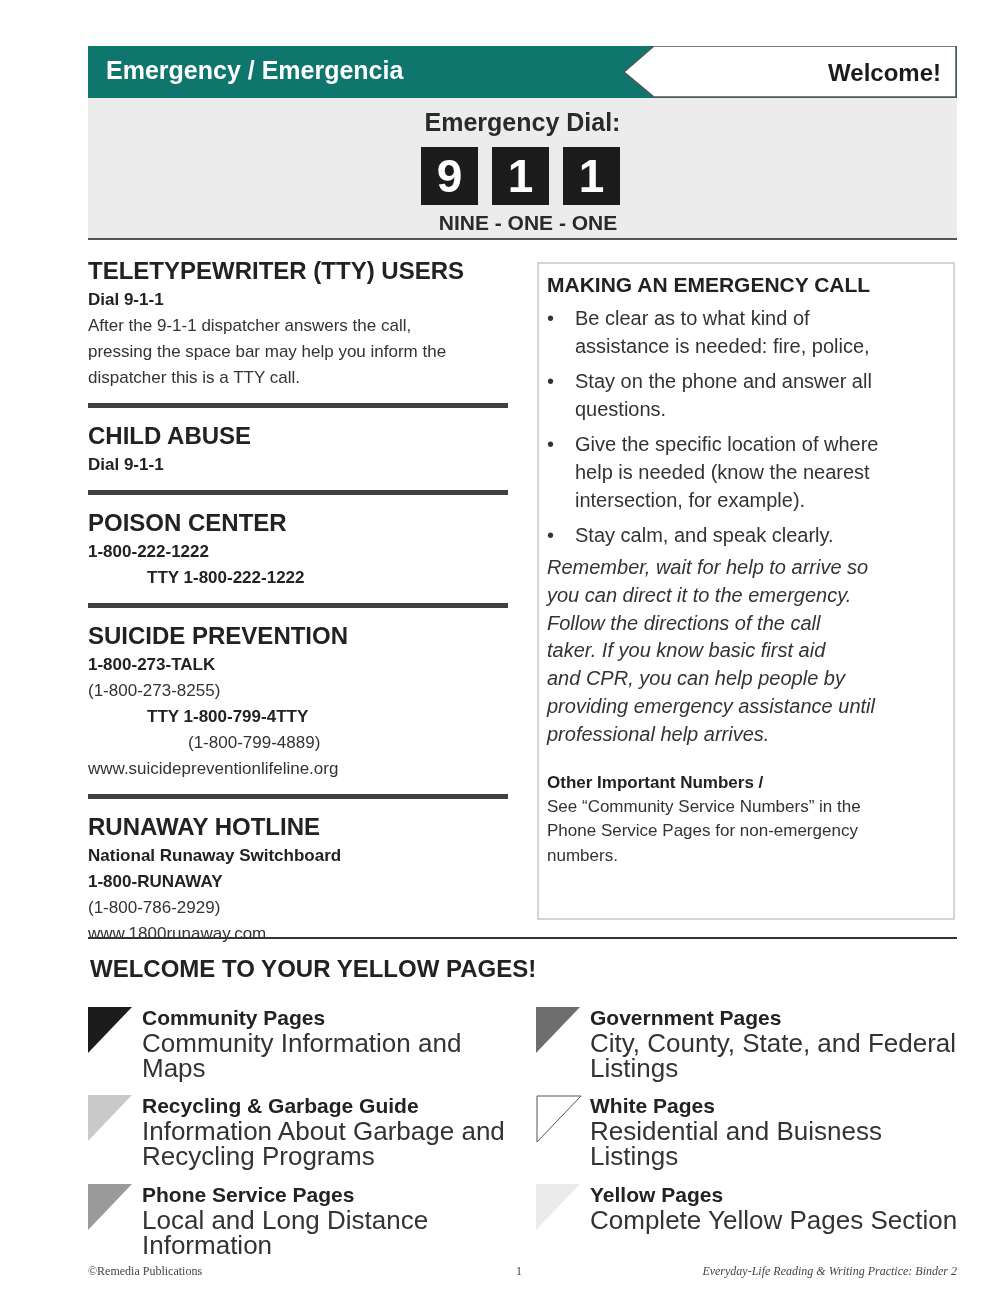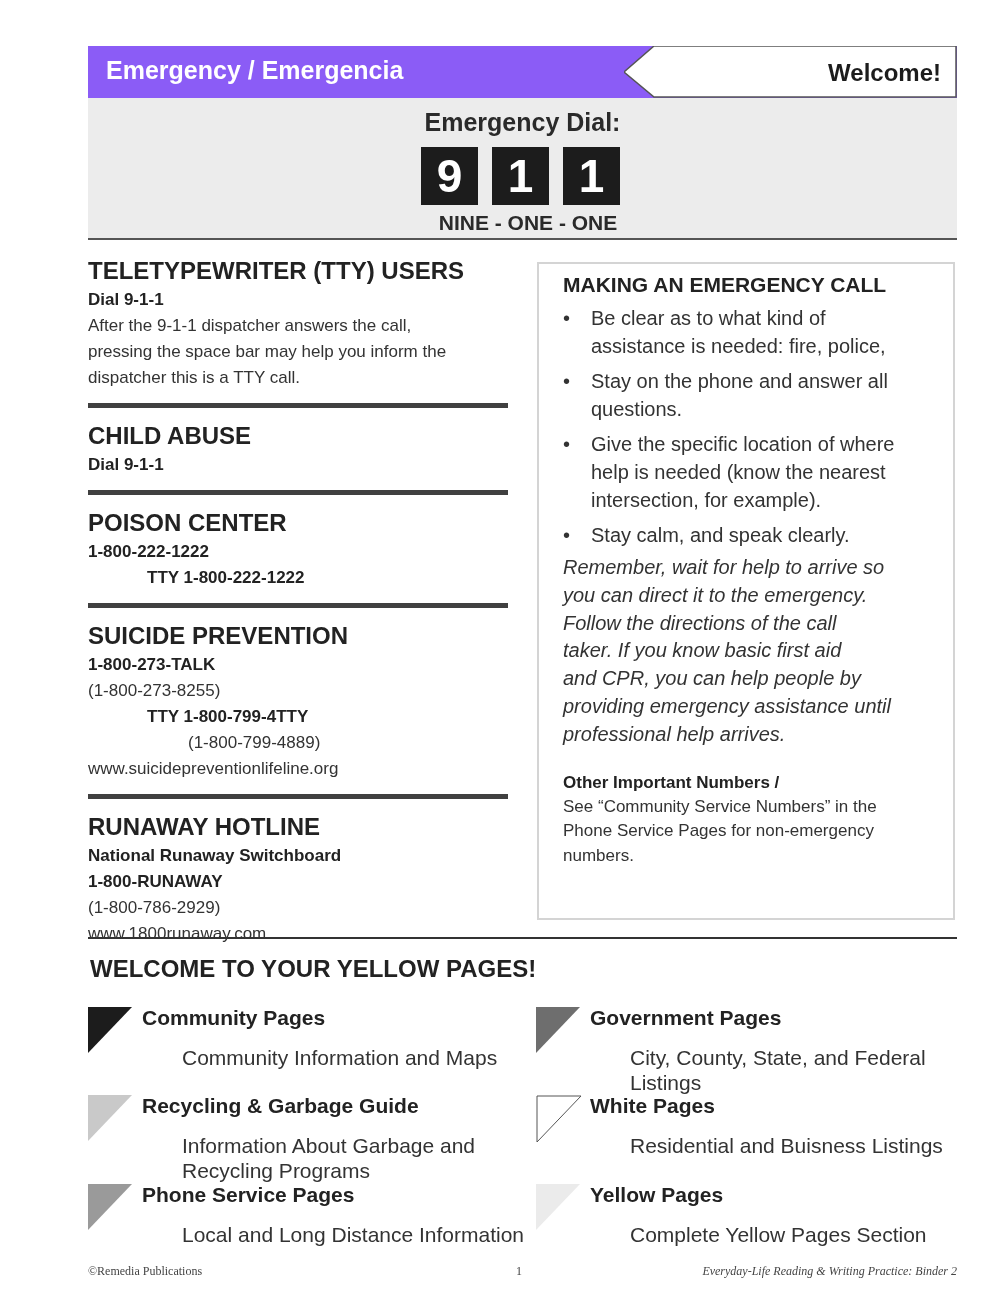--- a/index.html
+++ b/index.html
@@ -1,20 +1,20 @@
 <!DOCTYPE html>
 <html><head>
 <meta charset="utf-8">
 <style>
   * { box-sizing: border-box; margin: 0; padding: 0; }
   html, body { width: 1000px; height: 1300px; background: #ffffff; }
   body { position: relative; font-family: "Liberation Sans", sans-serif; color: #222; overflow: hidden; }
 
   
-  .header { position: absolute; left: 88px; top: 46px; width: 869px; height: 52px; background: #8b5cf6; }
+  .header { position: absolute; left: 88px; top: 46px; width: 869px; height: 52px; background: #0f766e; }
   .header-title { position: absolute; left: 18px; top: 10px; font-size: 25px; font-weight: bold; color: #fff; }
   .welcome-tab { position: absolute; left: 536px; top: 0; width: 333px; height: 52px; }
   .welcome-tab svg { position: absolute; left: 0; top: 0; }
   .welcome-text { position: absolute; right: 16px; top: 13px; font-size: 24px; font-weight: bold; color: #1c1c1c; }
 
   .dial-band { position: absolute; left: 88px; top: 98px; width: 869px; height: 142px; background: #ececec; border-bottom: 2px solid #555; }
   .dial-label { position: absolute; left: 0; width: 100%; top: 10px; text-align: center; font-size: 25px; font-weight: bold; color: #2a2a2a; }
   .digits { position: absolute; left: 333px; top: 49px; display: flex; gap: 14px; }
   .digit { width: 57px; height: 58px; background: #1c1c1c; color: #fff; font-size: 46px; font-weight: bold; display: flex; align-items: center; justify-content: center; }
   .dial-words { position: absolute; left: 0; width: 100%; top: 113px; text-align: center; font-size: 21px; font-weight: bold; color: #2a2a2a; padding-left: 11px; }
@@ -23,36 +23,36 @@
   .left-col { position: absolute; left: 88px; top: 255px; width: 420px; }
   .sec { border-bottom: 5px solid #404040; padding-bottom: 12px; margin-bottom: 12px; }
   .sec:last-child { border-bottom: none; }
   .sec h2 { font-size: 24px; font-weight: bold; color: #222; line-height: 32px; }
   .line { font-size: 17px; line-height: 26px; color: #333; }
   .line.b { font-weight: bold; color: #222; }
   .line.i1 { padding-left: 59px; }
   .line.i2 { padding-left: 100px; }
 
   
-  .call-box { position: absolute; left: 537px; top: 262px; width: 418px; height: 658px; border: 2px solid #d4d4d4; padding: 6px 24px; }
+  .call-box { position: absolute; left: 537px; top: 262px; width: 418px; height: 658px; border: 2px solid #d4d4d4; padding: 6px 8px; }
   .call-box h3 { font-size: 21px; font-weight: bold; color: #222; line-height: 30px; margin-bottom: 4px; }
   .bullets { list-style: none; }
   .bullets li { position: relative; padding-left: 28px; font-size: 20px; line-height: 28px; color: #333; margin-bottom: 7px; }
   .bullets li .dot { position: absolute; left: 0; top: 0; }
   .remember { font-size: 20px; font-style: italic; line-height: 27.8px; color: #333; margin-top: -2px; }
   .other-title { margin-top: 22px; font-size: 17px; font-weight: bold; line-height: 24px; color: #222; }
   .other-text { font-size: 17px; line-height: 24.5px; color: #333; }
 
   .divider { position: absolute; left: 88px; top: 937px; width: 869px; height: 2px; background: #333; }
 
   .yp-title { position: absolute; left: 90px; top: 955px; font-size: 24px; font-weight: bold; color: #222; }
   .yp-item { position: absolute; width: 420px; }
   .yp-item .tri { position: absolute; left: 0; top: 2px; }
   .yp-item .yp-name { position: absolute; left: 54px; top: 0; font-size: 21px; font-weight: bold; color: #222; line-height: 25px; white-space: nowrap; }
-  .yp-item .yp-desc { position: absolute; left: 54px; top: 40px; width: 370px; font-size: 21px; line-height: 25px; color: #333; margin-left: 40px; }
+  .yp-item .yp-desc { position: absolute; left: 54px; top: 26px; width: 370px; font-size: 26px; line-height: 25px; color: #333; }
 
   .footer { position: absolute; left: 88px; top: 1264px; width: 869px; font-family: "Liberation Serif", serif; font-size: 12px; color: #444; }
   .footer .left { position: absolute; left: 0; }
   .footer .mid { position: absolute; left: 428px; }
   .footer .right { position: absolute; right: 0; font-style: italic; }
 </style>
 </head>
 <body>
 
 <div class="header">

